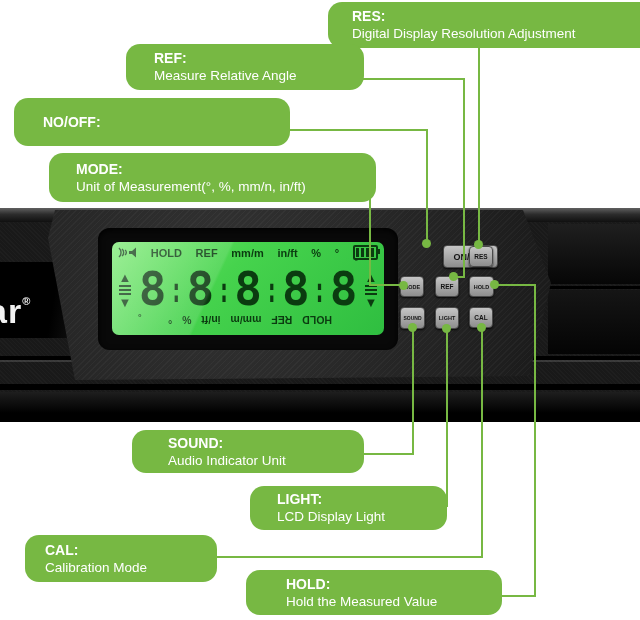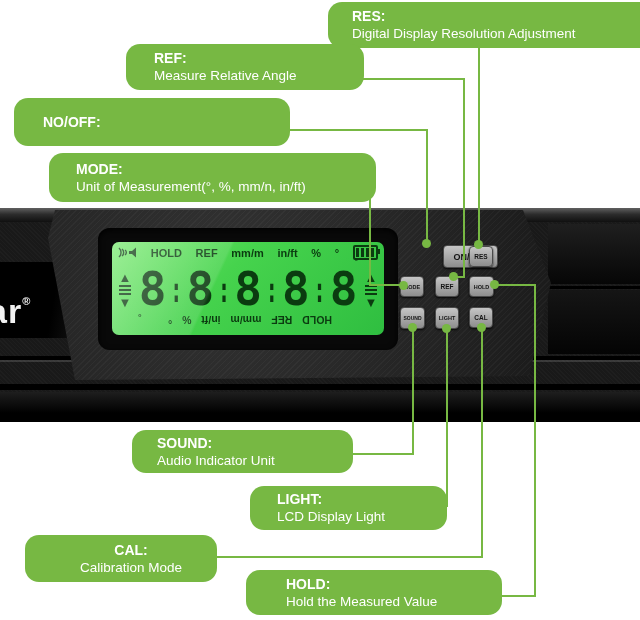--- a/index.html
+++ b/index.html
@@ -7,23 +7,23 @@
           font-family:"Liberation Sans", sans-serif;}
   
   .callout{position:absolute;background:#77b843;border-radius:14px;color:#ffffff;
            display:flex;flex-direction:column;justify-content:center;z-index:5;}
   .callout .t{font-weight:bold;font-size:14px;line-height:18px;}
   .callout .d{font-size:13.5px;line-height:18px;}
   #co-res  {left:328px;top:2px;  width:307px;height:46px;padding-left:24px;}
   #co-ref  {left:110px;top:44px; width:210px;height:46px;padding-left:28px;margin-left:16px;}
   #co-nooff{left:14px; top:98px; width:247px;height:48px;padding-left:29px;}
   #co-mode {left:49px; top:153px;width:300px;height:49px;padding-left:27px;}
-  #co-sound{left:132px;top:430px;width:196px;height:43px;padding-left:25px;}
+  #co-sound{left:132px;top:430px;width:196px;height:43px;padding-left:36px;}
   #co-light{left:250px;top:486px;width:170px;height:44px;padding-left:27px;}
-  #co-cal  {left:25px; top:535px;width:172px;height:47px;padding-left:20px;align-items:center;}
+  #co-cal  {left:25px; top:535px;width:172px;height:47px;padding-left:20px;}
   #co-hold {left:246px;top:570px;width:216px;height:45px;padding-left:40px;}
   
   .line{position:absolute;background:#77b843;z-index:6;}
   .dot{position:absolute;width:9px;height:9px;border-radius:50%;background:#77b843;z-index:7;}
   
   #device{position:absolute;left:0;top:208px;width:640px;height:214px;background:#191919;z-index:1;}
   #device .texture{position:absolute;inset:0;
      background:repeating-linear-gradient(45deg,rgba(255,255,255,0.025) 0 1px,transparent 1px 3px);}
   #top-rail{position:absolute;left:0;top:0;width:640px;height:14px;
      background:linear-gradient(#606060,#2c2c2c 45%,#101010);}

